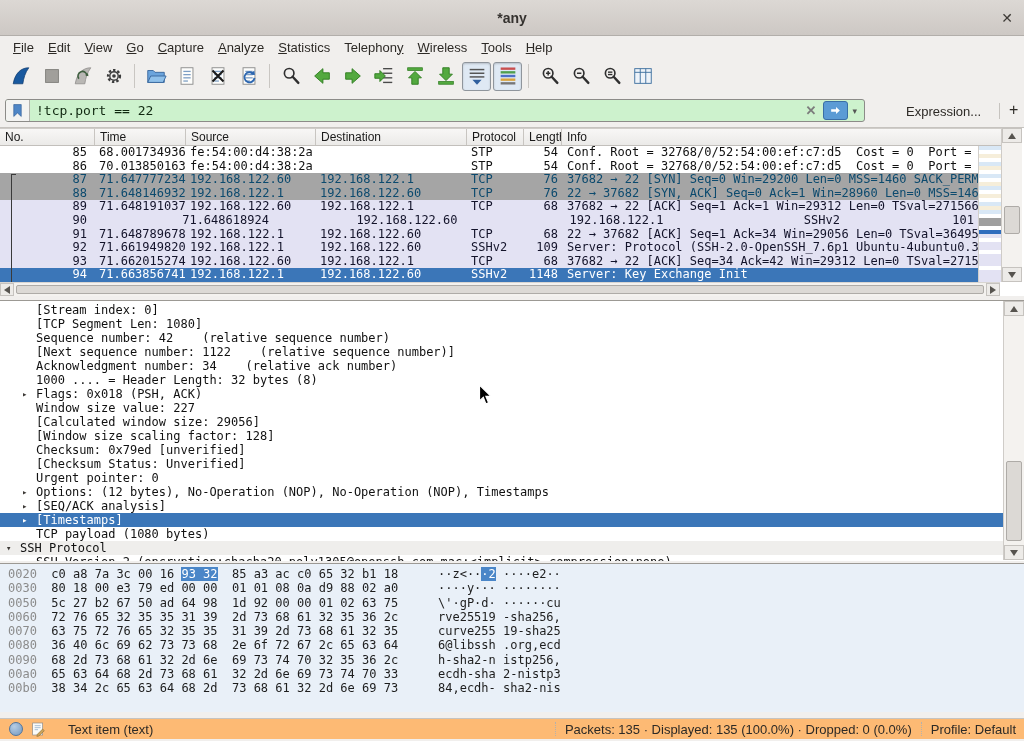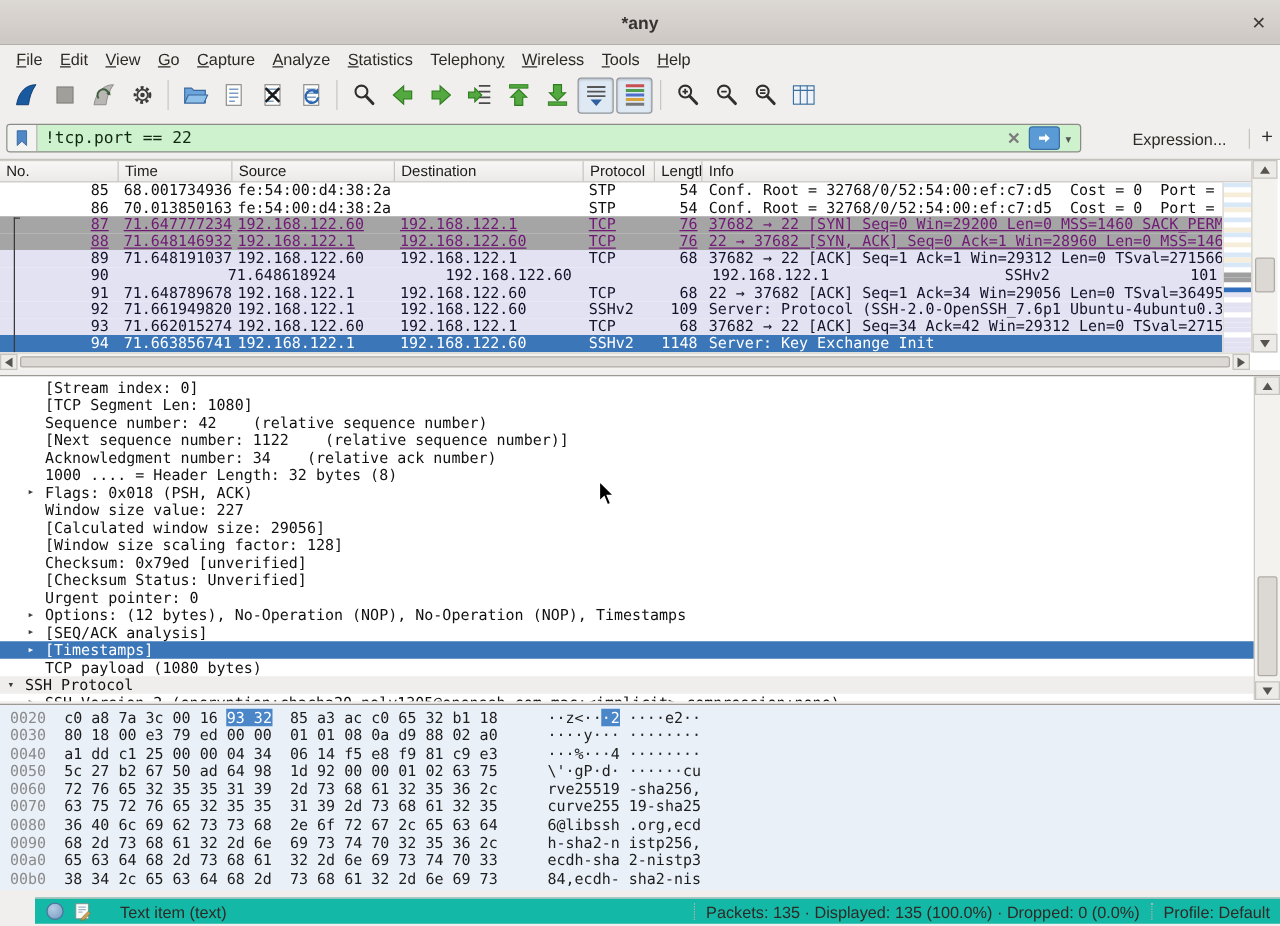--- a/index.html
+++ b/index.html
@@ -57,21 +57,21 @@
     font-family:"DejaVu Sans Mono",monospace; font-size:12px; }
   .prow { display:flex; height:13.6px; line-height:13.7px; white-space:pre; background:#fff; color:#101010; }
   .prow>span { flex:0 0 auto; overflow:hidden; }
   .c-no   { width:95px;  text-align:right; padding-right:8px; }
   .c-time { width:91px;  padding-left:4px; }
   .c-src  { width:130px; padding-left:4px; }
   .c-dst  { width:151px; padding-left:4px; }
   .c-proto{ width:57px;  padding-left:4px; }
   .c-len  { width:38px;  text-align:right; padding-right:4px; }
   .c-info { flex:1 1 auto !important; padding-left:5px; }
-  .bg-gray { background:var(--row-gray,#a5a5a5); color:#701a75;text-decoration:underline; }
+  .bg-gray { background:var(--row-gray,#a5a5a5); color:#0c4a6e; }
   .bg-lav  { background:var(--row-lav,#e3e2f3); color:#13132a;justify-content:space-between; }
   .bg-sel  { background:var(--sel,#3b76b8); color:#fff; }
   .stream-bracket { position:absolute; left:11px; top:46px; width:5px; height:108px;
     border-left:1px solid #3a3a3a; border-top:1px solid #3a3a3a; pointer-events:none; }
   .mmap { position:absolute; left:978px; top:18px; width:23px; height:136px; border-left:1px solid #d2cfcb;
     background:#fff; overflow:hidden; }
   .mmap div { height:4px; }
 
   
   .sb { position:absolute; background:#f4f2ef; }
@@ -109,22 +109,22 @@
   
   .hexpane { position:absolute; top:563px; left:0; width:1024px; height:149px;
     background:var(--hex-bg,#e9f0f8); border-top:1px solid #9c9994;
     font-family:"DejaVu Sans Mono",monospace; font-size:12px; padding:3px 0 0 8px; color:#1d1d1d; }
   .hrow { position:relative; height:14.3px; line-height:14.3px; white-space:pre; }
   .hoff { color:#8b8b8b; }
   .hascii { position:absolute; left:430px; top:0; }
   .hl { background:var(--hex-hl,#4a86c8); color:#fff; }
 
   
-  .statusbar { position:absolute; top:718px; left:0; right:0; height:21px; background:#14b8a6;
-    border-top:1px solid #c6c3bf; display:flex; align-items:center; font-size:13px;margin-left:28px; }
+  .statusbar { position:absolute; top:718px; left:0; right:0; height:21px; background:#fdba74;
+    border-top:1px solid #c6c3bf; display:flex; align-items:center; font-size:13px; }
   .expert-dot { width:14px; height:14px; border-radius:50%; background:radial-gradient(circle at 35% 30%,#b7cde4,#7398bf);
     border:1px solid #4f749e; margin:0 7px 0 9px; flex:0 0 auto; }
   .comment-ico { width:16px; height:16px; margin-right:22px; flex:0 0 auto; }
   .comment-ico svg { width:16px; height:16px; }
   .st-ctx { white-space:nowrap; }
   .st-spacer { flex:1 1 auto; }
   .st-vsep { width:1px; height:14px; border-left:1px dotted #b4b1ad; margin:0 9px; flex:0 0 auto; }
   .st-right { white-space:nowrap; margin-right:0; }
   .st-profile { white-space:nowrap; margin-right:8px; }
 
@@ -442,21 +442,20 @@
       <div class="thumb"></div>
       <div class="sbtn down">
         <span class="tri-down"></span>
       </div>
     </div>
   </div>
 
 <div class="hexpane" id="hexpane">
     <div class="hrow"><span class="hoff">0020</span><span>  c0 a8 7a 3c 00 16 <span class="hl">93 32</span>  85 a3 ac c0 65 32 b1 18</span><span class="hascii">··z&lt;··<span class="hl">·2</span> ····e2··</span></div>
     <div class="hrow"><span class="hoff">0030</span><span>  80 18 00 e3 79 ed 00 00  01 01 08 0a d9 88 02 a0</span><span class="hascii">····y··· ········</span></div>
-    <div class="hrow"><span class="hoff">0040</span><span>  a1 dd c1 25 00 00 04 34  06 14 f5 e8 f9 81 c9 e3</span><span class="hascii">···%···4 ········</span></div>
     <div class="hrow"><span class="hoff">0050</span><span>  5c 27 b2 67 50 ad 64 98  1d 92 00 00 01 02 63 75</span><span class="hascii">\'·gP·d· ······cu</span></div>
     <div class="hrow"><span class="hoff">0060</span><span>  72 76 65 32 35 35 31 39  2d 73 68 61 32 35 36 2c</span><span class="hascii">rve25519 -sha256,</span></div>
     <div class="hrow"><span class="hoff">0070</span><span>  63 75 72 76 65 32 35 35  31 39 2d 73 68 61 32 35</span><span class="hascii">curve255 19-sha25</span></div>
     <div class="hrow"><span class="hoff">0080</span><span>  36 40 6c 69 62 73 73 68  2e 6f 72 67 2c 65 63 64</span><span class="hascii">6@libssh .org,ecd</span></div>
     <div class="hrow"><span class="hoff">0090</span><span>  68 2d 73 68 61 32 2d 6e  69 73 74 70 32 35 36 2c</span><span class="hascii">h-sha2-n istp256,</span></div>
     <div class="hrow"><span class="hoff">00a0</span><span>  65 63 64 68 2d 73 68 61  32 2d 6e 69 73 74 70 33</span><span class="hascii">ecdh-sha 2-nistp3</span></div>
     <div class="hrow"><span class="hoff">00b0</span><span>  38 34 2c 65 63 64 68 2d  73 68 61 32 2d 6e 69 73</span><span class="hascii">84,ecdh- sha2-nis</span></div>
   </div>
 
 <div class="statusbar">

